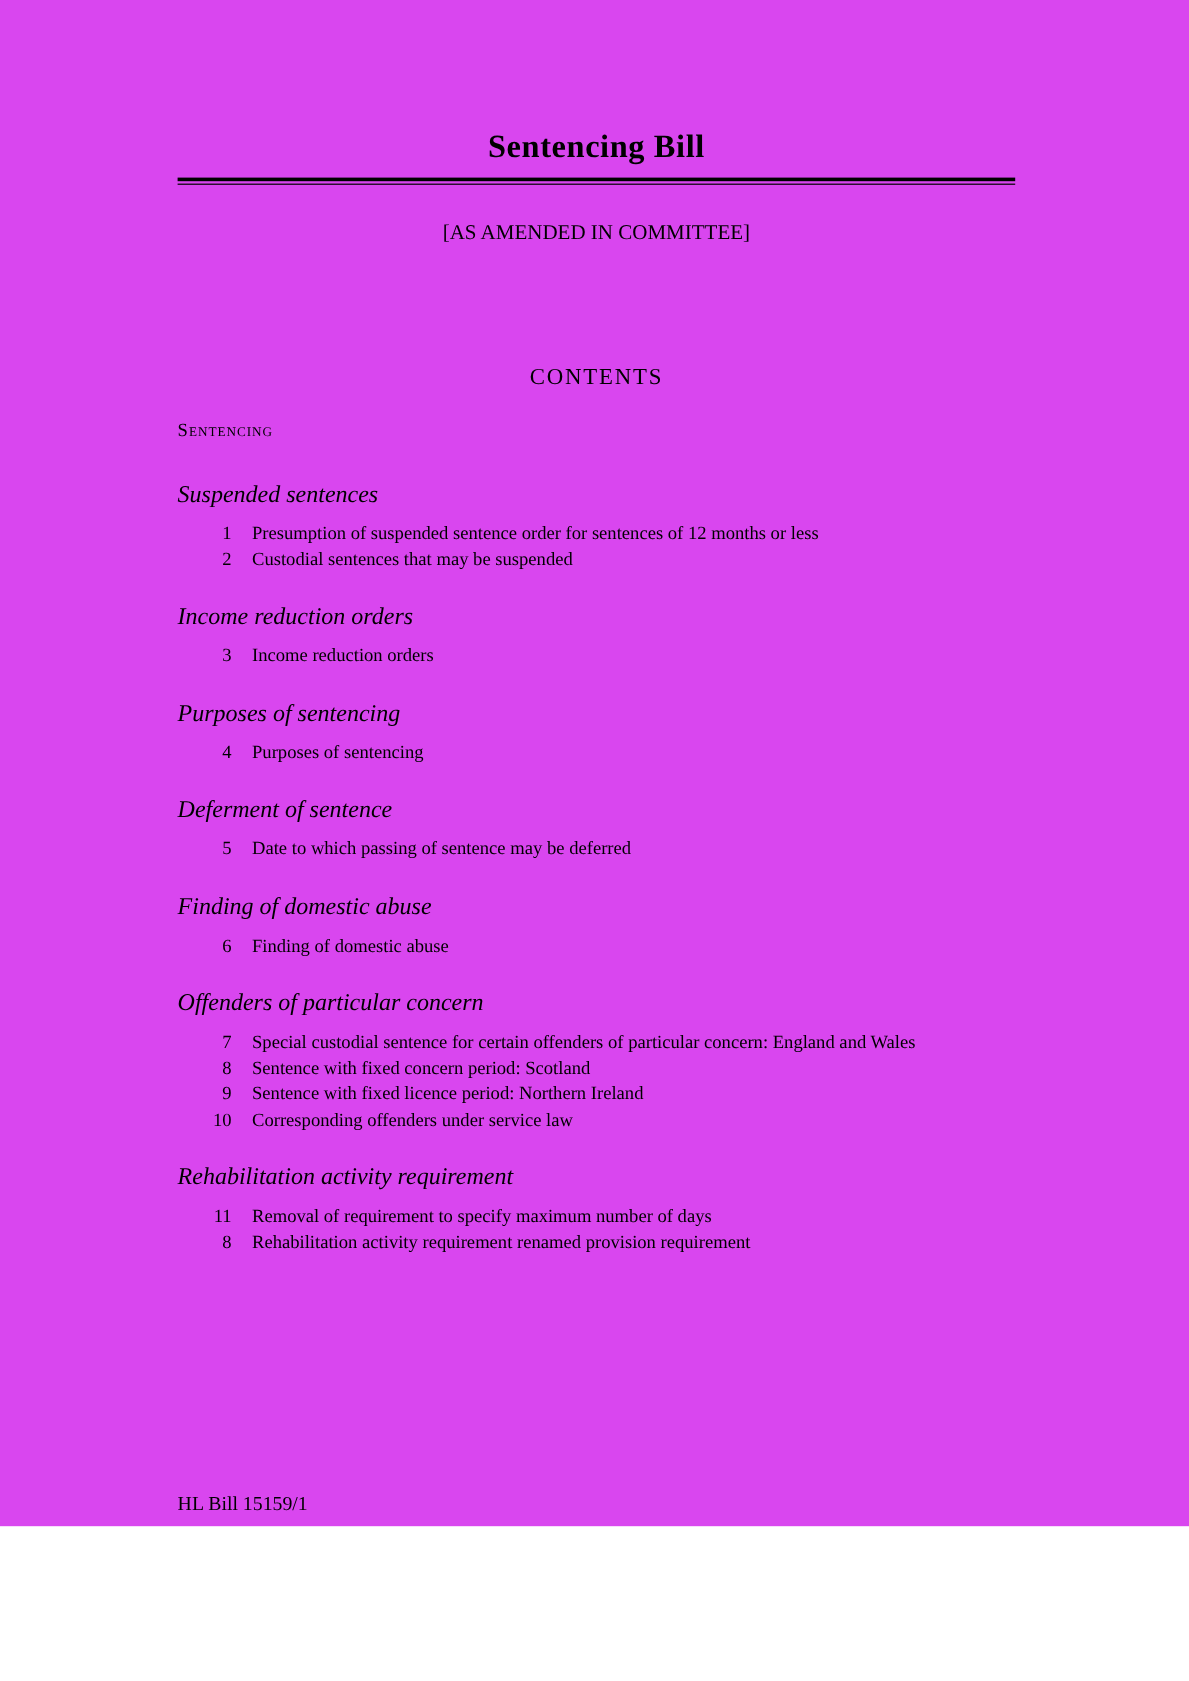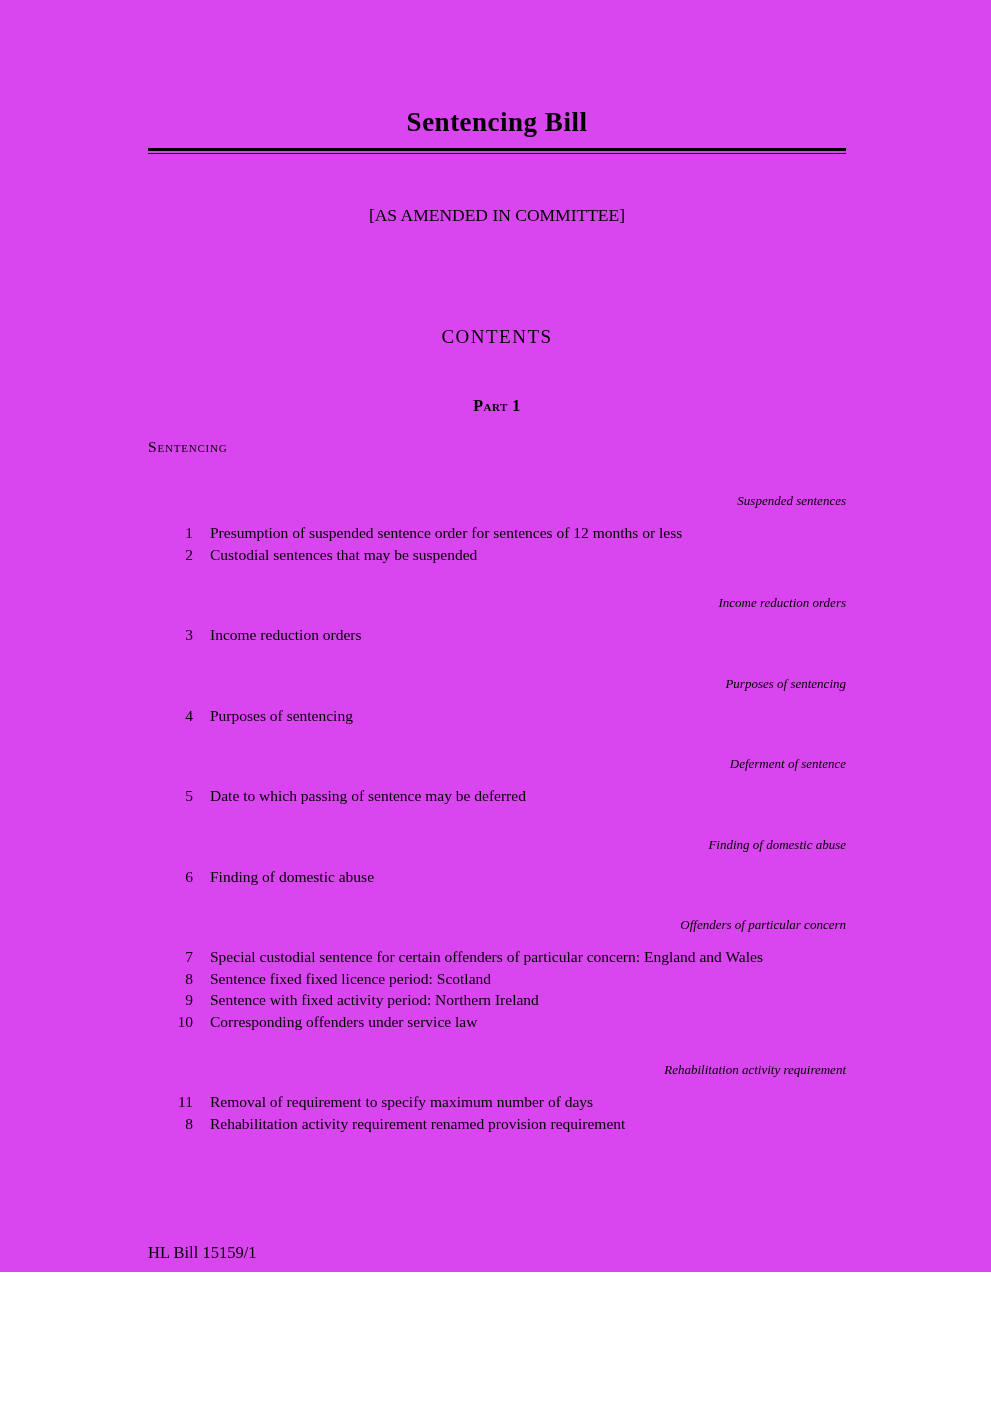--- a/index.html
+++ b/index.html
@@ -32,21 +32,21 @@
   }
   .title-rule {
     margin-top: 9px;
     border-top: 3px solid #000;
   }
   .title-rule-inner {
     margin-top: 2px;
     border-top: 1px solid #000;
   }
   .amended-note {
-    margin-top: 50px;
+    margin-top: 28px;
     text-align: center;
     font-size: 17.5px;
     line-height: 22px;
   }
   .contents-heading {
     margin-top: 98px;
     text-align: center;
     font-size: 19px;
     letter-spacing: 1.5px;
     line-height: 26px;
@@ -68,23 +68,23 @@
     letter-spacing: 0.8px;
     line-height: 18px;
   }
   .toc {
     margin-top: 34px;
   }
   .toc-section {
     margin-bottom: 27px;
   }
   .toc-heading {
-    text-align: right;
+    text-align: left;
     font-style: italic;
-    font-size: 13px;
+    font-size: 20px;
     line-height: 21px;
     margin: 0 0 11px 0;
   }
   .toc-row {
     display: flex;
     align-items: flex-start;
     line-height: 21.5px;
     font-size: 15.5px;
   }
   .toc-num {
@@ -115,21 +115,20 @@
 
     <div class="bill-title">Sentencing Bill</div>
     <div class="title-rule">
       <div class="title-rule-inner"></div>
     </div>
 
     <div class="amended-note">[AS AMENDED IN COMMITTEE]</div>
 
     <div class="contents-heading">CONTENTS</div>
 
-    <div class="part-label">Part 1</div>
     <div class="part-subject">Sentencing</div>
 
     <div class="toc">
 
       <div class="toc-section">
         <div class="toc-heading">Suspended sentences</div>
         <div class="toc-row">
           <span class="toc-num">1</span>
           <span class="toc-txt">Presumption of suspended sentence order for sentences of 12 months or less</span>
         </div>
@@ -172,25 +171,25 @@
       </div>
 
       <div class="toc-section">
         <div class="toc-heading">Offenders of particular concern</div>
         <div class="toc-row">
           <span class="toc-num">7</span>
           <span class="toc-txt">Special custodial sentence for certain offenders of particular concern: England and Wales</span>
         </div>
         <div class="toc-row">
           <span class="toc-num">8</span>
-          <span class="toc-txt">Sentence fixed fixed licence period: Scotland</span>
+          <span class="toc-txt">Sentence with fixed concern period: Scotland</span>
         </div>
         <div class="toc-row">
           <span class="toc-num">9</span>
-          <span class="toc-txt">Sentence with fixed activity period: Northern Ireland</span>
+          <span class="toc-txt">Sentence with fixed licence period: Northern Ireland</span>
         </div>
         <div class="toc-row">
           <span class="toc-num">10</span>
           <span class="toc-txt">Corresponding offenders under service law</span>
         </div>
       </div>
 
       <div class="toc-section">
         <div class="toc-heading">Rehabilitation activity requirement</div>
         <div class="toc-row">

